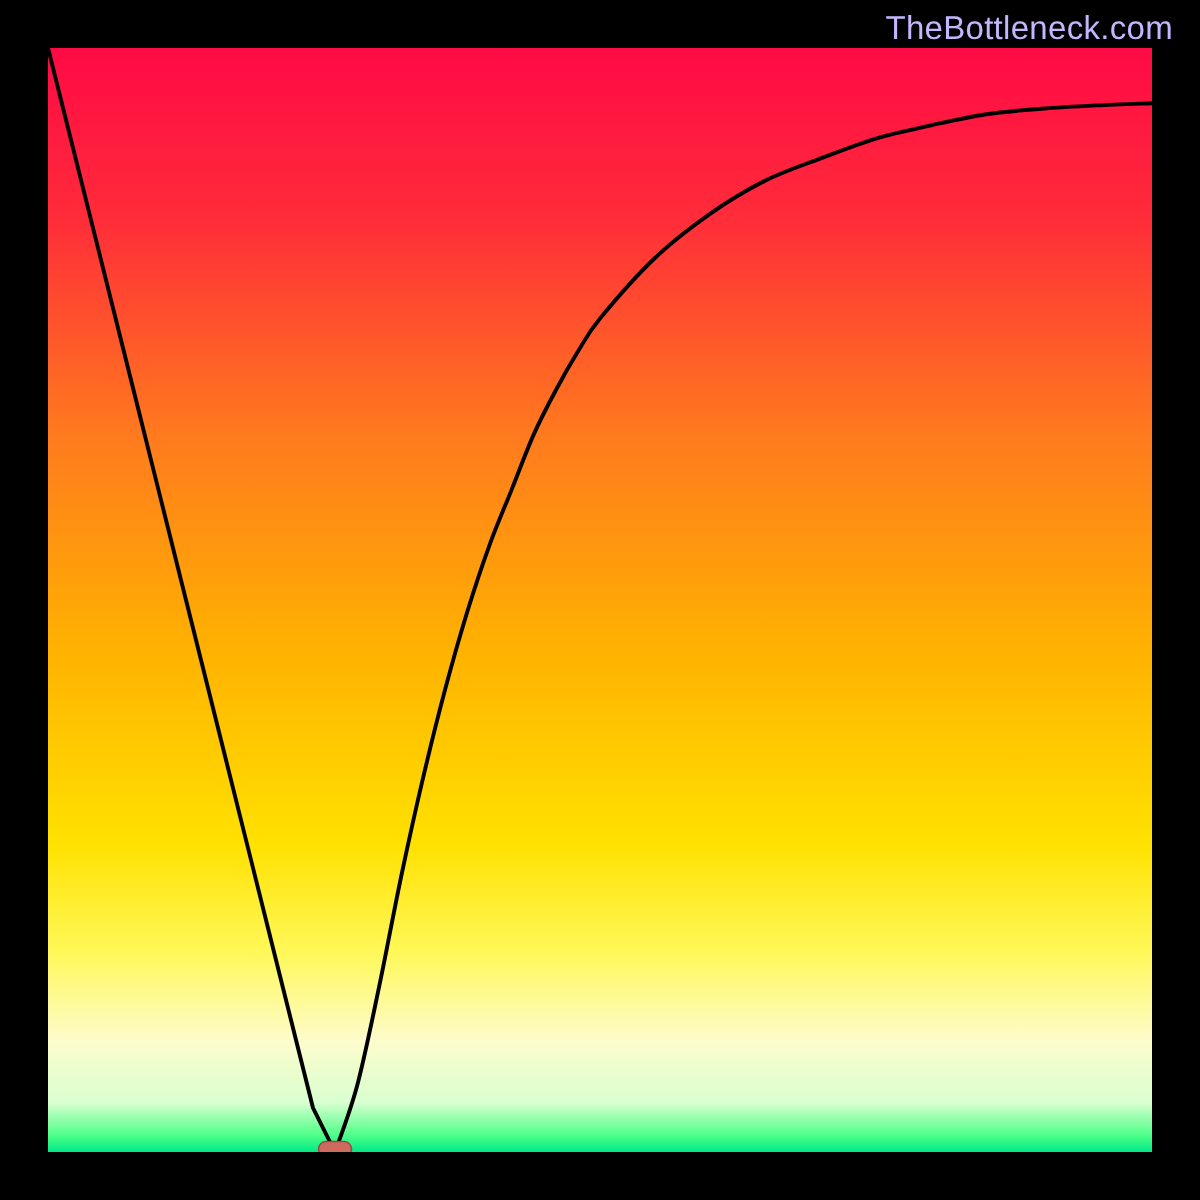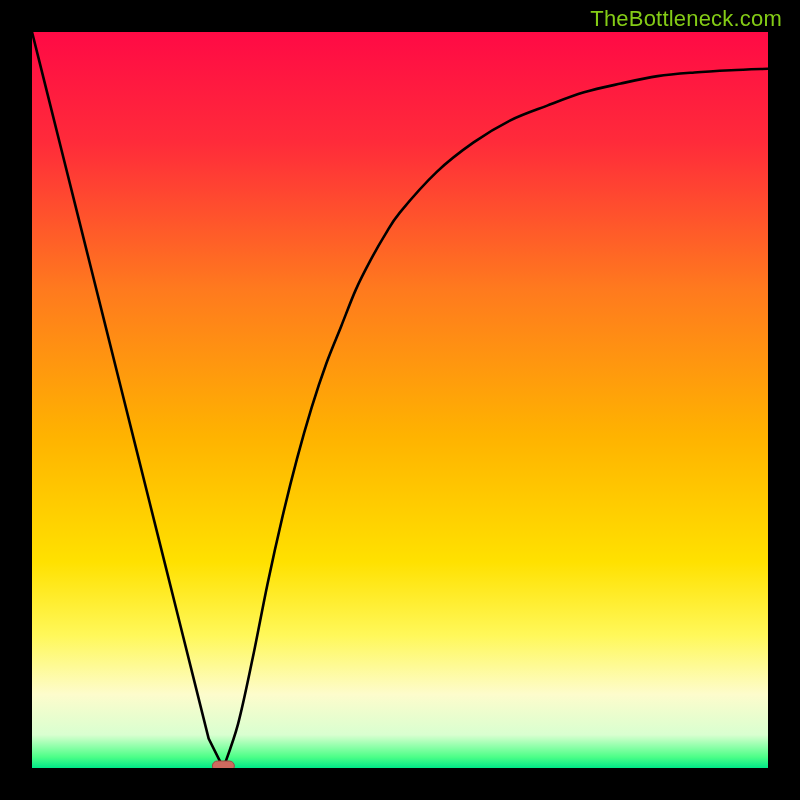--- a/index.html
+++ b/index.html
@@ -23,21 +23,21 @@
     position: absolute;
     left: 0;
     top: 0;
     width: 736px;
     height: 736px;
   }
   .watermark {
     position: absolute;
     top: 6px;
     right: 18px;
-    color: #84cc16;
+    color: #c4b5fd;
     font-size: 22px;
     letter-spacing: 0.2px;
     font-weight: 400;
     font-family: Arial, Helvetica, sans-serif;
   }
 </style>
 </head>
 <body>
 
 <div class="frame">

